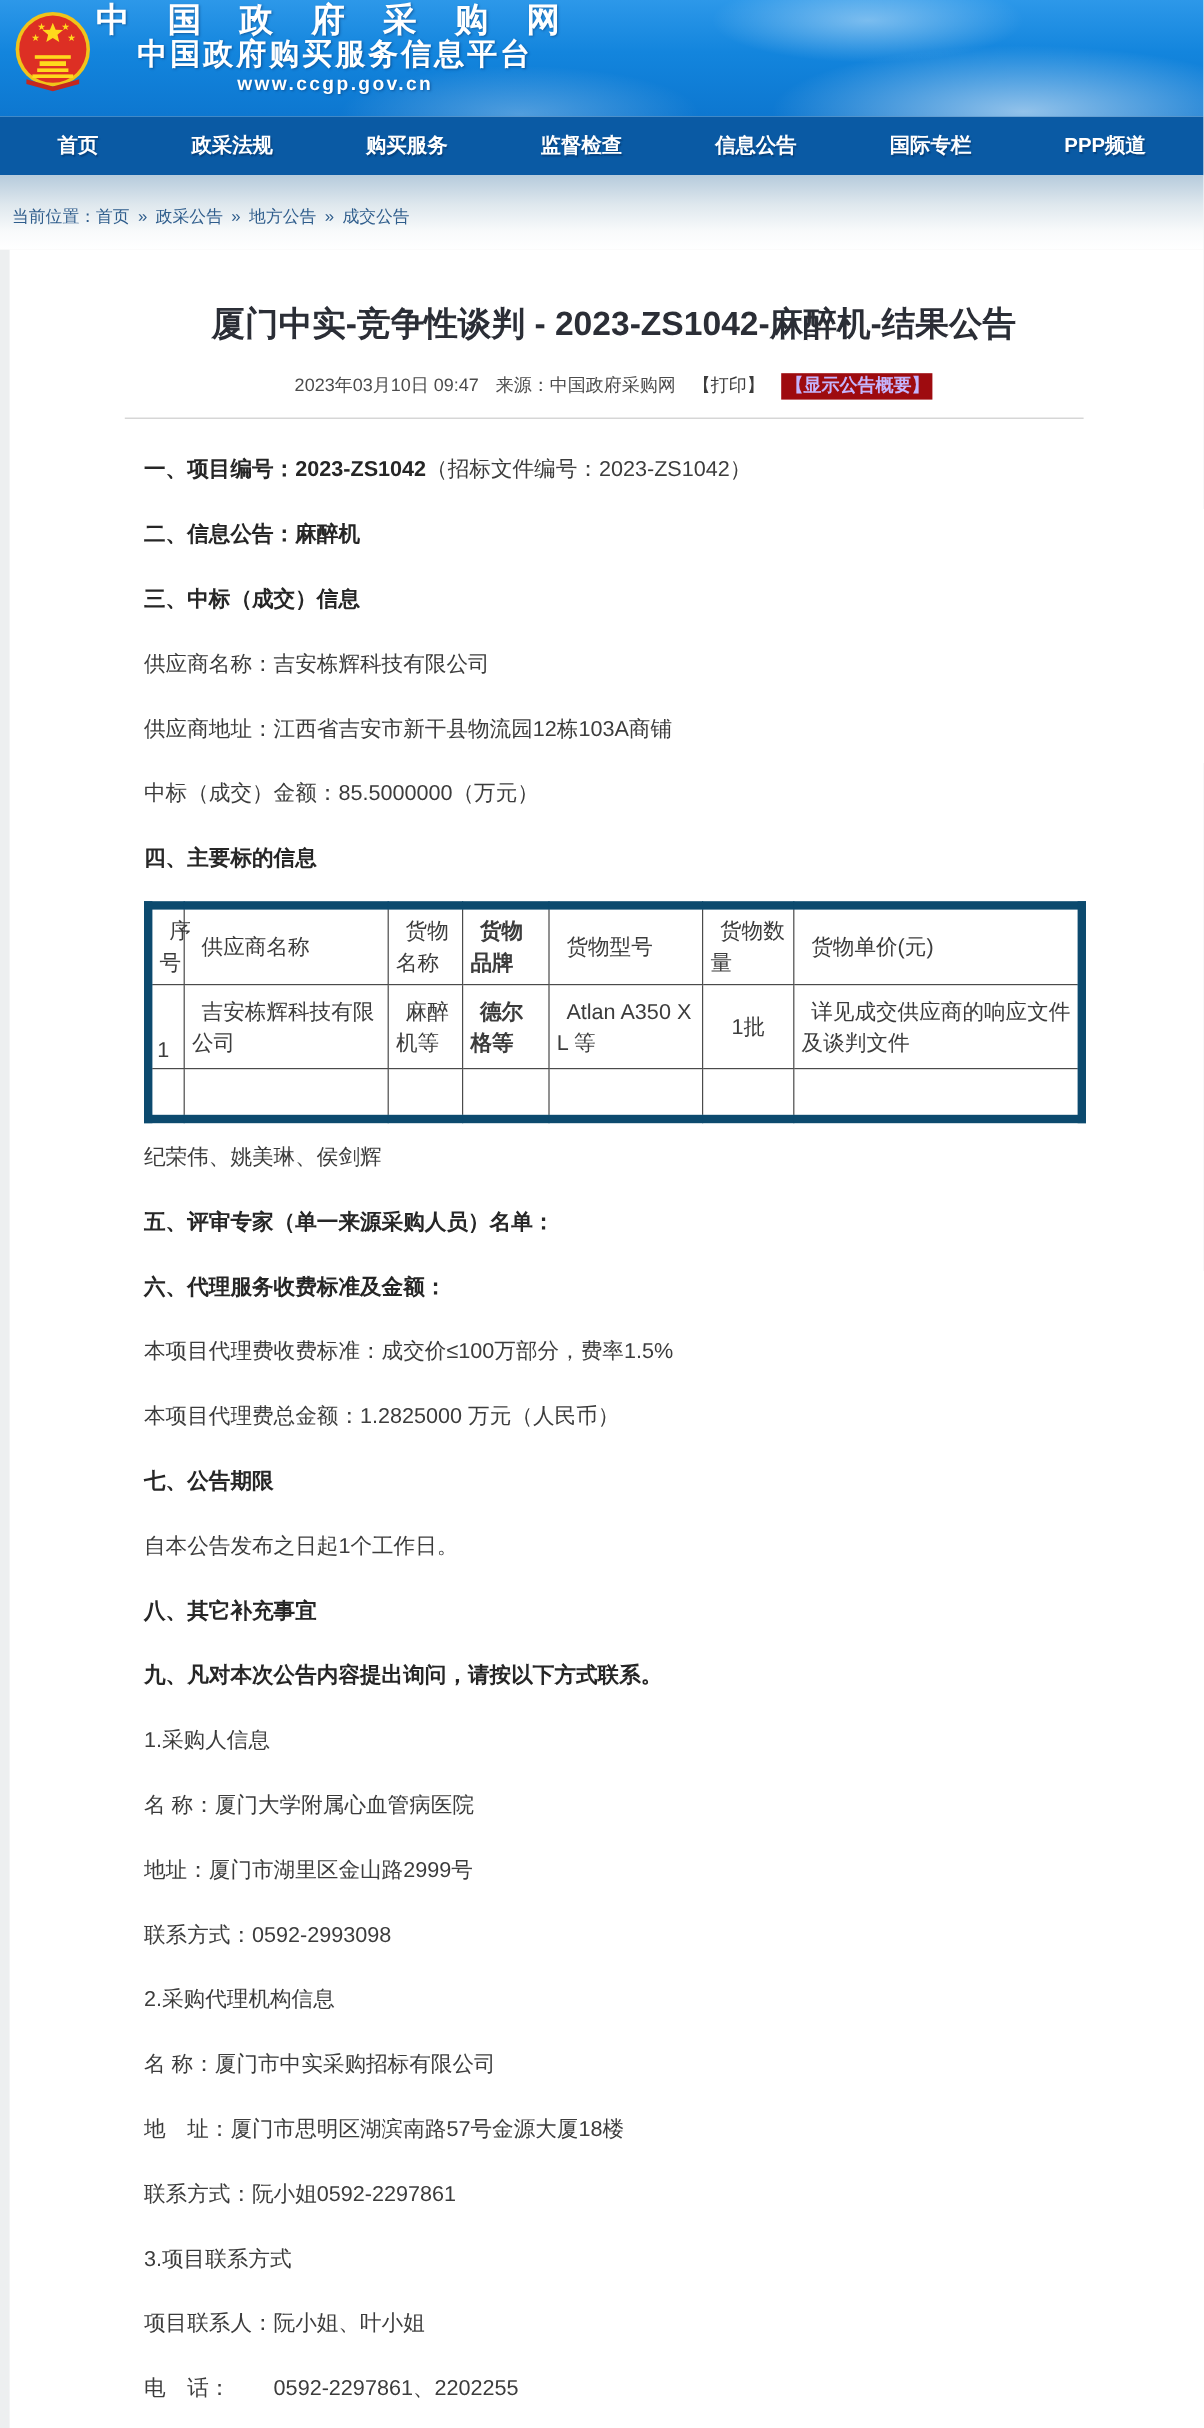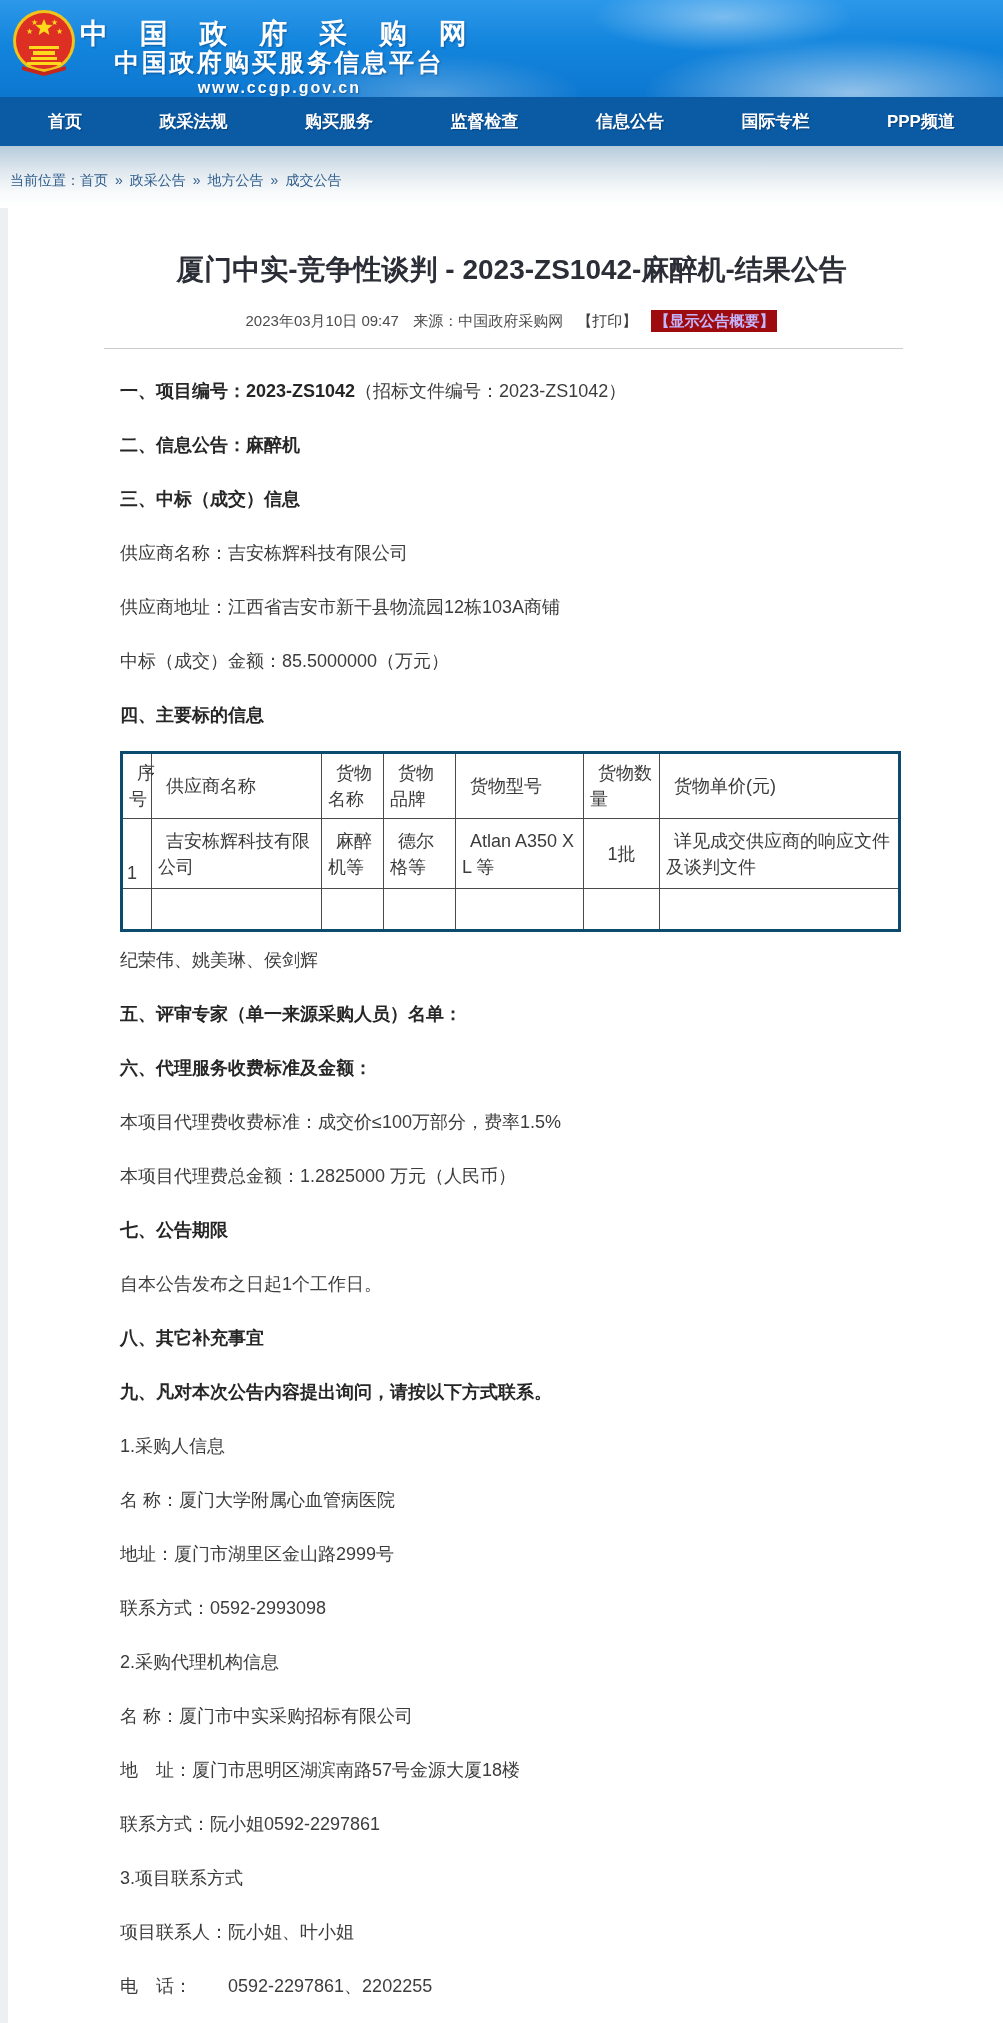--- a/index.html
+++ b/index.html
@@ -20,21 +20,21 @@
     overflow: hidden;
   }
   .cloud { position: absolute; border-radius: 50%; pointer-events: none; }
   .cloud1 { width: 420px; height: 110px; right: -60px; top: 38px;
     background: radial-gradient(closest-side, rgba(255,255,255,.55), rgba(255,255,255,0)); }
   .cloud2 { width: 260px; height: 70px; right: 150px; top: -18px;
     background: radial-gradient(closest-side, rgba(255,255,255,.4), rgba(255,255,255,0)); }
   .cloud3 { width: 300px; height: 80px; right: 420px; top: 55px;
     background: radial-gradient(closest-side, rgba(255,255,255,.28), rgba(255,255,255,0)); }
   .emblem { position: absolute; left: 12px; top: 8px; width: 64px; height: 70px; }
-  .titles { position: absolute; left: 80px; top: 19px; color: #fff; text-align: center; }
+  .titles { position: absolute; left: 80px; top: 2px; color: #fff; text-align: center; }
   .site-title { font-size: 28px; font-weight: bold; letter-spacing: 12px; line-height: 1.05;
     text-shadow: 1px 1px 2px rgba(0,40,90,.45); white-space: nowrap; }
   .site-subtitle { font-size: 25px; font-weight: bold; letter-spacing: 2.5px; line-height: 1.15;
     text-shadow: 1px 1px 2px rgba(0,40,90,.45); white-space: nowrap; }
   .site-url { font-size: 16px; font-weight: bold; letter-spacing: 2px; margin-top: 2px;
     text-shadow: 1px 1px 2px rgba(0,40,90,.45); }
 
   
   .main-nav {
     height: 49px; background: #0a5aa4;
@@ -72,33 +72,33 @@
 
   
   .paras p { font-size: 18px; line-height: 24px; color: #3c3c3c; margin: 30px 0 0; }
   .paras p b { color: #262626; }
   .paras-after p:first-child { margin-top: 16px; }
 
   
   table.goods {
     border-collapse: collapse; table-layout: fixed;
     width: 780px; margin-top: 24px;
-    border: 3px solid #0c4a6e;
+    border: 7px solid #0c4a6e;
   }
   .goods th, .goods td {
     border: 1px solid #4a4a4a;
     font-size: 18px; font-weight: normal; color: #3c3c3c;
     padding: 4px 6px; text-indent: 8px; text-align: left;
     vertical-align: middle; word-break: break-all; line-height: 26px;
   }
   .goods thead tr { height: 66px; }
   .goods tbody tr.data { height: 70px; }
   .goods tbody tr.empty { height: 42px; }
   .goods .c0 { width: 30px; } .goods .c1 { width: 170px; }
-  .goods .c2 { width: 62px; } .goods .c3 { width: 72px; }
+  .goods .c2 { width: 62px; } .goods .c3 { width: 72px; font-weight: bold; }
   .goods .c4 { width: 128px; } .goods .c5 { width: 76px; }
   .goods .c6 { width: 240px; }
   .goods td.c0 { vertical-align: bottom; text-indent: 2px; padding: 2px; }
   .goods tbody td.c5 { text-align: center; text-indent: 0; }
 </style>
 </head>
 <body>
 
 <div class="site-header">
   <div class="cloud cloud1"></div>

